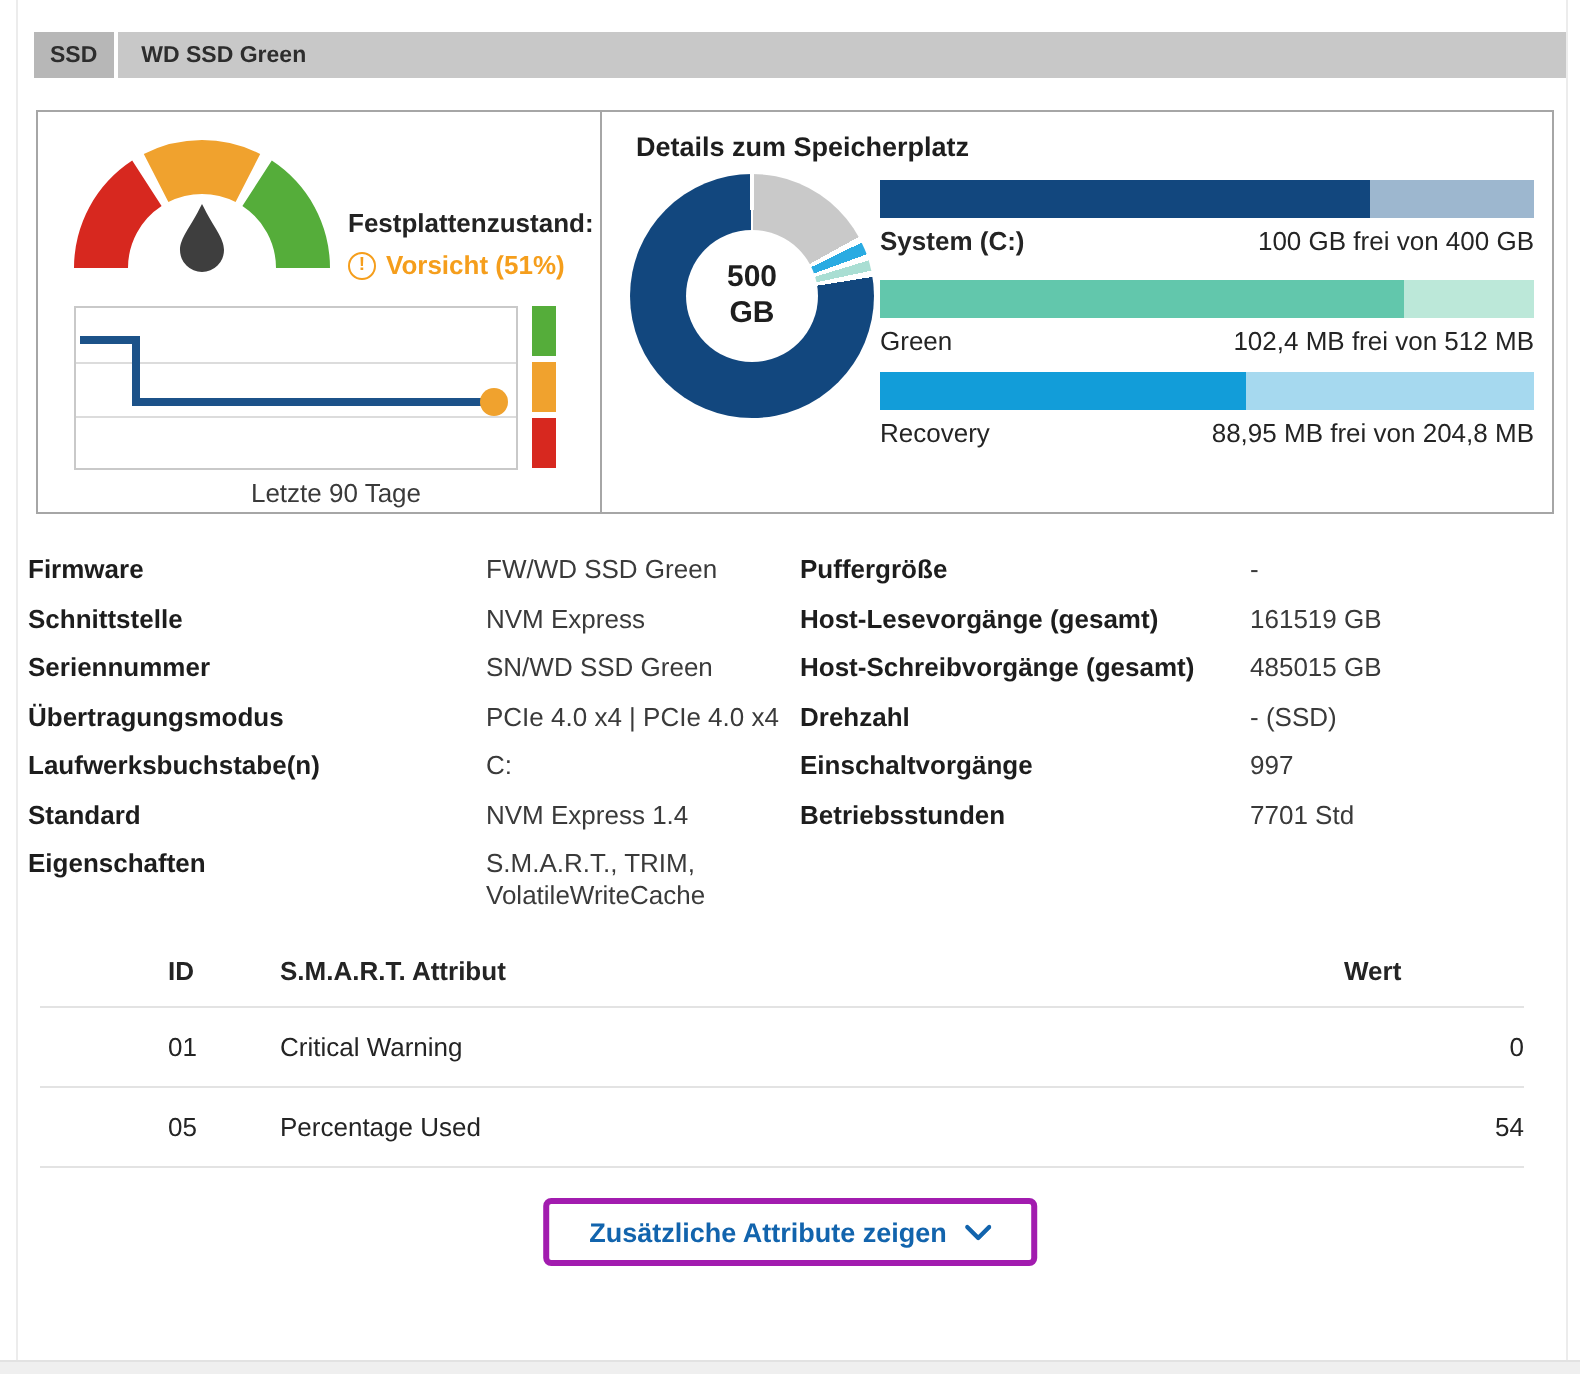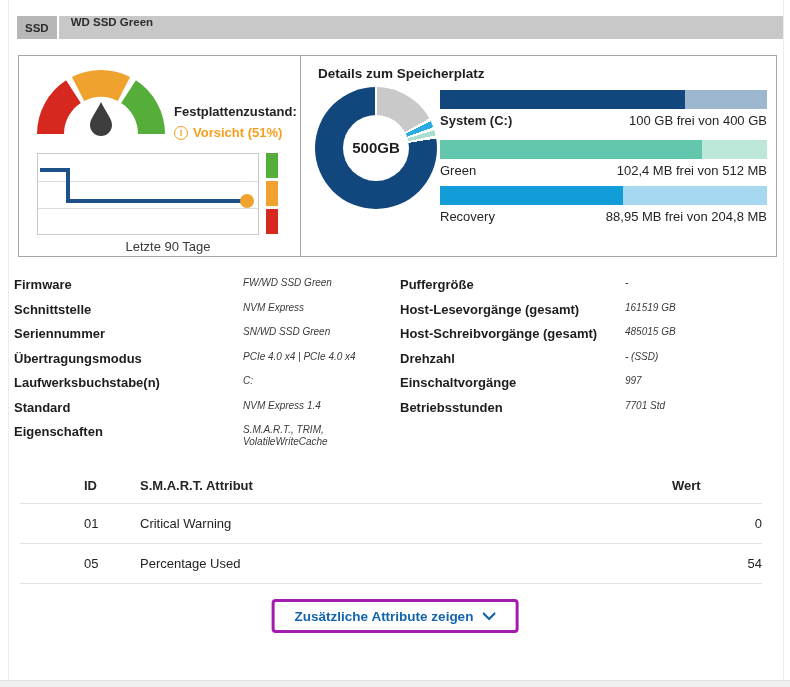--- a/index.html
+++ b/index.html
@@ -7,21 +7,21 @@
               font-family:"Liberation Sans", sans-serif; color:#222; }
   #frame { position:absolute; left:8px; top:0; width:776px; height:680px;
            border-left:1px solid #ececec; border-right:1px solid #ececec; background:#fff; }
   #bottom-strip { position:absolute; left:0; bottom:0; width:790px; height:7px;
                   background:#efefef; border-top:1px solid #e2e2e2; }
 
   
   .tabbar { position:absolute; left:17px; right:7px; top:16px; height:23px; display:flex; }
   .tab-type { background:#b7b7b7; padding:10px 8px; display:flex; align-items:center;
               font-weight:bold; font-size:11.5px; color:#2d2d2d; }
-  .tab-device { background:#c8c8c8; margin-left:2px; flex:1; display:flex; align-items:flex-start;
+  .tab-device { background:#c8c8c8; margin-left:2px; flex:1; display:flex; align-items:center;
                 padding:0 12px; font-weight:bold; font-size:11.5px; color:#2d2d2d; }
 
   
   .panel { position:absolute; background:#fff; border:1px solid #a6a6a6; }
   #health-panel  { left:18px;  top:55px; width:300px; height:202px; }
   #storage-panel { left:300px; top:55px; width:477px; height:202px; }
 
   
   #gauge-svg { position:absolute; left:12px; top:6px; }
   .health-texts { position:absolute; left:155px; top:48px; width:112px; }
@@ -44,41 +44,41 @@
   .zone.red    { background:var(--red,#d7281f); }
   .trend-caption { position:absolute; left:0; top:183px; width:100%; text-align:center;
                    font-size:13px; color:#3a3a3a; }
 
   
   .storage-title { position:absolute; left:17px; top:10px; font-weight:bold; font-size:13.5px; color:#1e1e1e; }
   #donut { position:absolute; left:14px; top:31px; width:122px; height:122px; border-radius:50%; }
   #donut::after { content:""; position:absolute; left:28px; top:28px; width:66px; height:66px;
                   background:#fff; border-radius:50%; }
   .donut-center { position:absolute; left:14px; top:31px; width:122px; height:122px;
-                  display:flex; align-items:center; justify-content:center;
+                  display:flex; flex-direction:column; align-items:center; justify-content:center;
                   font-weight:bold; font-size:15px; color:#1e1e1e; z-index:2; line-height:1.2; }
   #partition-list { position:absolute; left:139px; top:34px; width:327px; }
   .partition-group { margin-bottom:12px; }
   .partition-group:nth-child(2) { margin-bottom:8px; }
   .p-bar { height:19px; width:100%; display:flex; }
   .p-used { height:100%; }
   .p-label-row { margin-top:4px; display:flex; justify-content:space-between;
                  font-size:13px; color:#242424; }
   .partition-group:first-child .p-name { font-weight:bold; }
 
   
   #details { position:absolute; left:0; top:277px; width:790px; }
   .detail-col { position:absolute; top:0; }
   #detail-col-left  { left:14px;  width:386px; }
   #detail-col-right { left:400px; width:376px; }
   .detail-row { display:flex; min-height:24.5px; align-items:flex-start; }
   #detail-col-left  .d-label { width:229px; }
   #detail-col-right .d-label { width:225px; }
   .d-label { font-weight:bold; font-size:13px; color:#1d1d1d; flex:0 0 auto; }
-  .d-value { font-size:10px; color:#3a3a3a; width:160px; line-height:1.22;font-style:italic; }
+  .d-value { font-size:13px; color:#3a3a3a; width:160px; line-height:1.22; }
 
   
   #smart-table { position:absolute; left:20px; top:467px; width:742px; }
   .t-row { display:grid; grid-template-columns:56px 1fr 90px; padding-left:64px;
            align-items:center; border-bottom:1px solid #e3e3e3; font-size:13px; color:#242424; }
   .t-head { height:37px; font-weight:bold; }
   .t-data { height:40px; }
   .t-val { text-align:right; }
   .t-head .t-val { text-align:left; }
 

